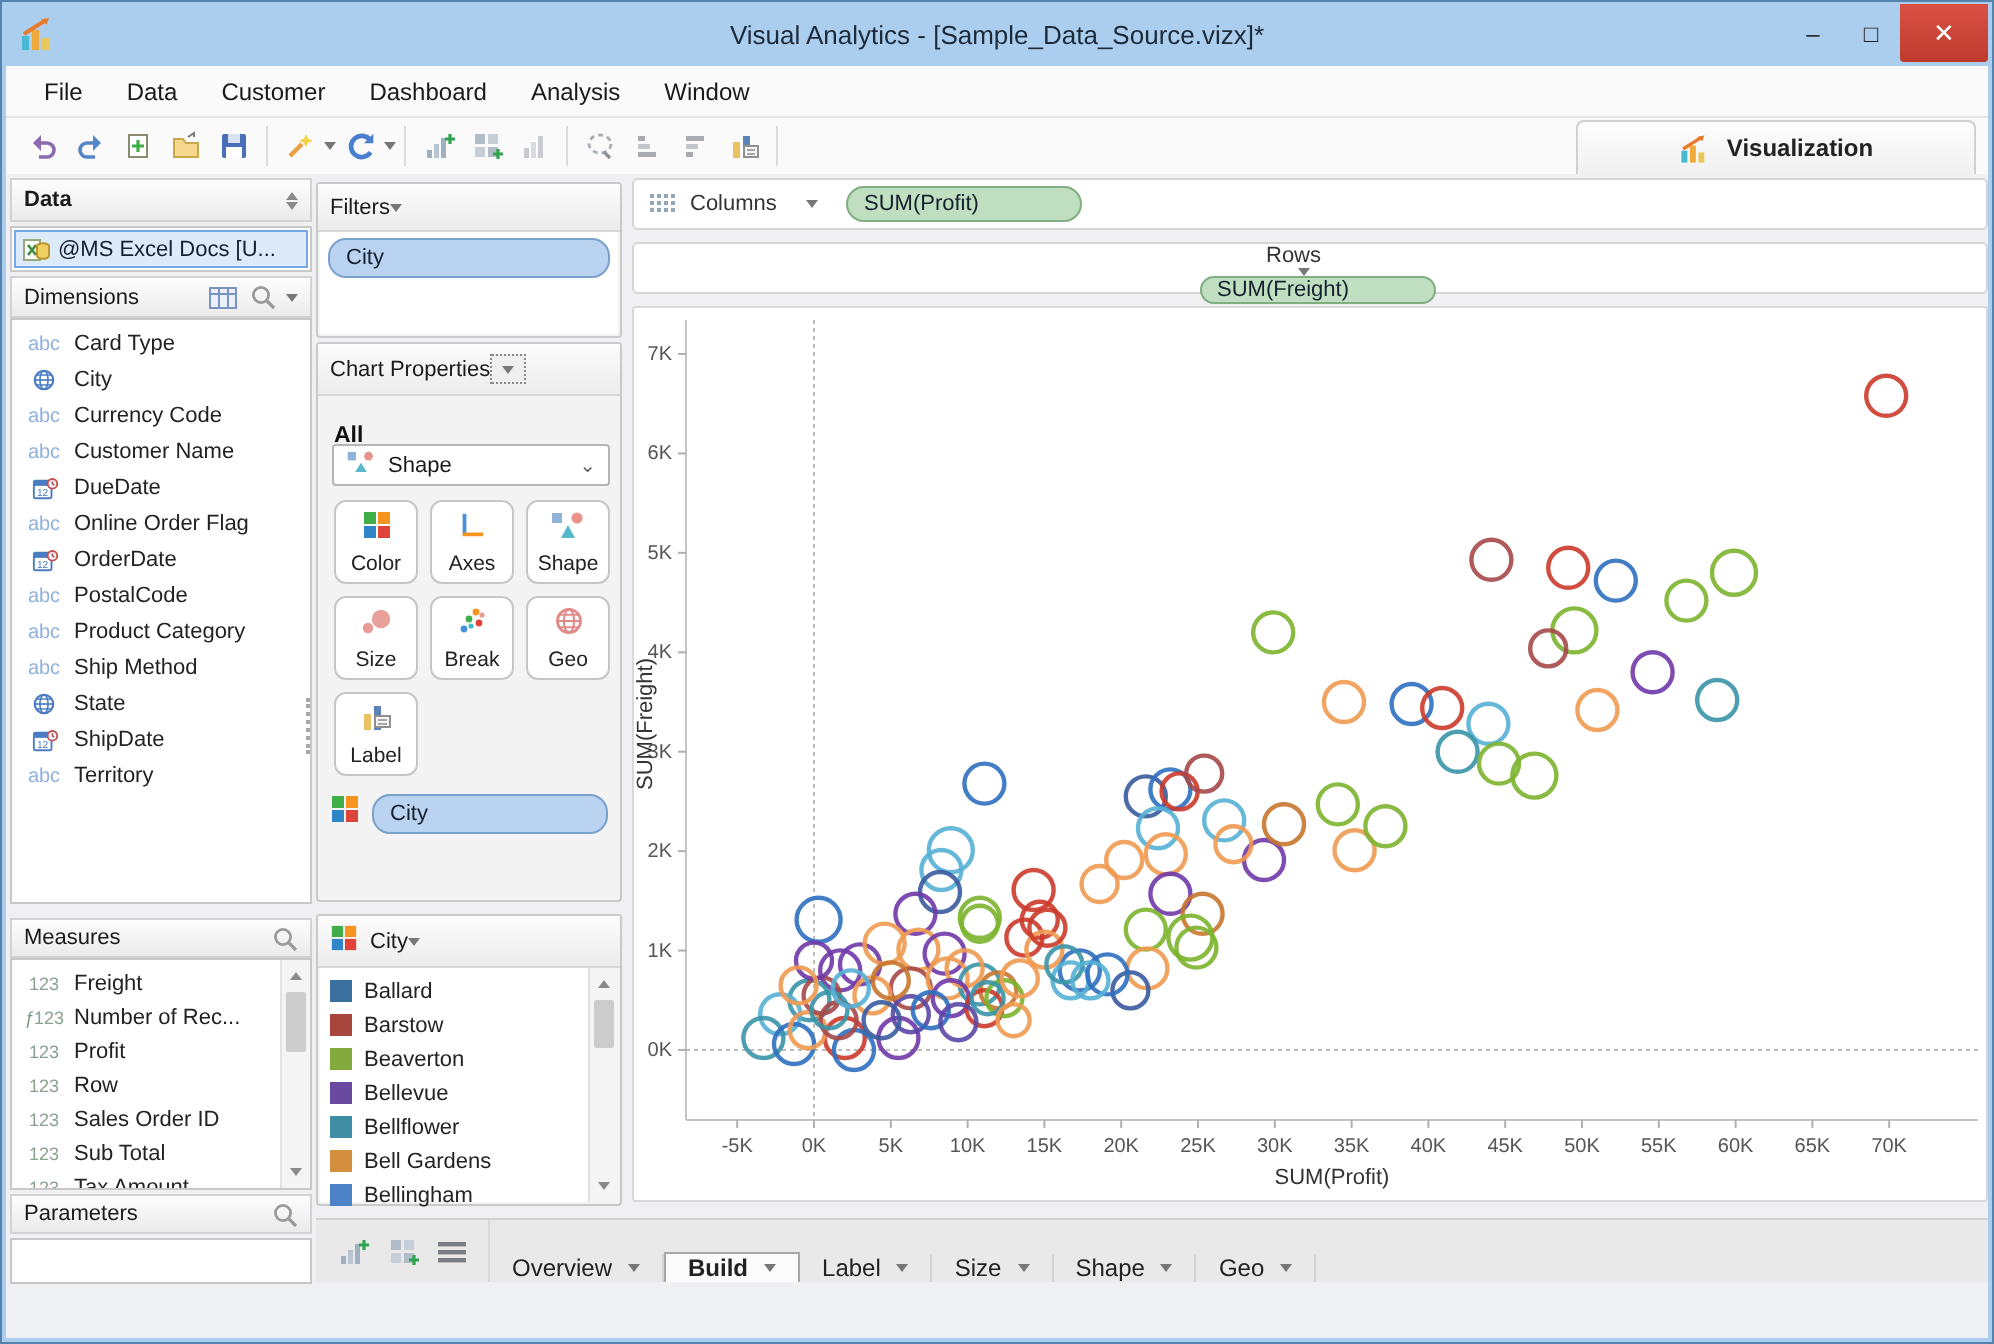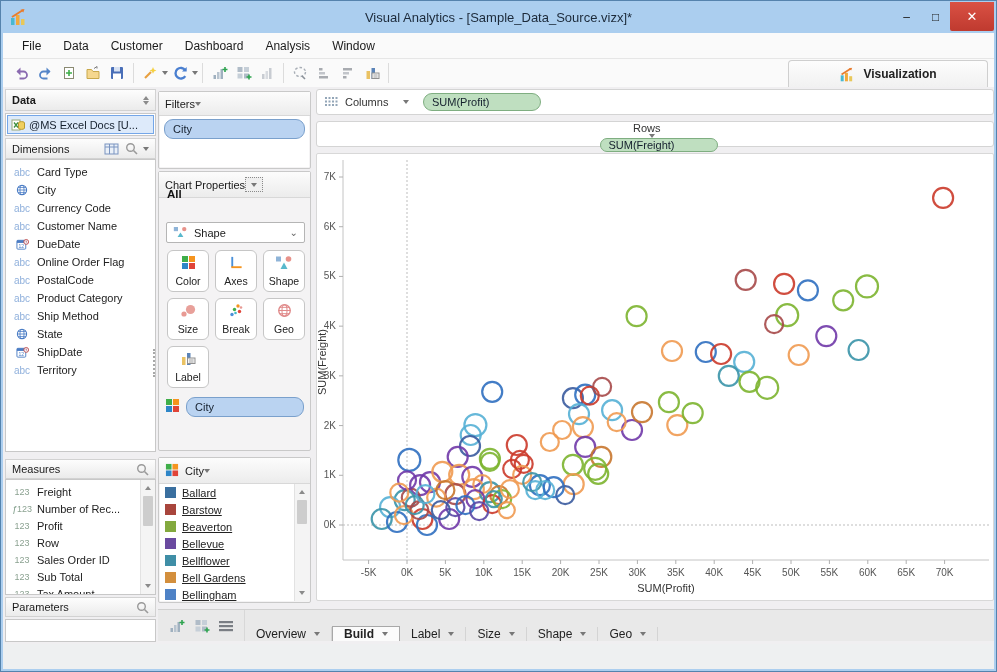--- a/index.html
+++ b/index.html
@@ -35,21 +35,21 @@
   .ic-123 i{font-style:italic;color:#7a9a84;font-size:9px;}
   .pill-blue{background:#bad3f1;border:1px solid #7aa0cc;border-radius:9px;height:20px;display:flex;align-items:center;padding:0 8px;font-size:11px;color:#15202e;}
   .pill-green{background:#bfdfc0;border:1px solid #7fae81;border-radius:9px;height:18px;display:flex;align-items:center;padding:0 8px;font-size:11px;color:#15202e;width:118px;}
   .panel{position:absolute;background:#f4f3f4;border:1px solid #c9c9c9;border-radius:2px;}
   .panel-hdr{height:24px;background:linear-gradient(#fcfcfc,#ececec);border-bottom:1px solid #d8d8d8;display:flex;align-items:center;padding:0 6px;font-size:11px;color:#1a1a1a;}
   .caret-btn{width:18px;height:15px;border:1px dotted #8a8a8a;background:#efefef;display:flex;align-items:center;justify-content:center;}
   .select{position:absolute;background:#fff;border:1px solid #b5b5b5;border-radius:2px;display:flex;align-items:center;gap:6px;padding:0 6px;font-size:11px;color:#1a1a1a;}
   .prop-grid{position:absolute;left:8px;top:78px;width:140px;display:grid;grid-template-columns:repeat(3,42px);grid-auto-rows:42px;gap:6px;}
   .prop-btn{background:#fff;border:1px solid #c6c6c6;border-radius:6px;display:flex;flex-direction:column;align-items:center;justify-content:center;gap:1px;}
   .prop-btn .lab{font-size:10.5px;color:#222;}
-  .legend-row{display:flex;height:17px;padding-left:5px;gap:6px;font-size:11px;color:#222;text-decoration:underline;}
+  .legend-row{display:flex;align-items:center;height:17px;padding-left:5px;gap:6px;font-size:11px;color:#222;}
   .swatch{width:11px;height:11px;flex:none;}
   .vscroll{position:absolute;top:0;bottom:0;right:0;width:15px;background:#f4f4f4;border-left:1px solid #e2e2e2;}
   .vs-up,.vs-dn{position:absolute;left:0;width:14px;height:14px;display:flex;align-items:center;justify-content:center;}
   .vs-up{top:1px;} .vs-dn{bottom:1px;}
   .tri-u{width:0;height:0;border-left:3.5px solid transparent;border-right:3.5px solid transparent;border-bottom:4px solid #8a8a8a;}
   .tri-d{width:0;height:0;border-left:3.5px solid transparent;border-right:3.5px solid transparent;border-top:4px solid #8a8a8a;}
   .vs-thumb{position:absolute;left:2px;width:10px;background:#cdcdcd;border-radius:1px;}
   .shelf{position:absolute;height:26px;background:#fff;border:1px solid #d4d4d4;border-radius:3px;display:flex;align-items:center;padding-left:7px;}
   .shelf .lab{font-size:11px;color:#333;margin:0 6px 0 7px;width:52px;}
   .chart-card{position:absolute;background:#fff;border:1px solid #d8d8d8;border-radius:2px;}
@@ -287,20 +287,32 @@
           <span>DueDate</span>
         </div>
         <div class="field-row ">
           <span class="ic">
             <span class="ic-abc">abc</span>
           </span>
           <span>Online Order Flag</span>
         </div>
         <div class="field-row ">
           <span class="ic">
+            <svg width="13" height="13" viewBox="0 0 14 14">
+              <rect x="1" y="2.5" width="9.5" height="9.5" rx="1" fill="#fff" stroke="#4a7cc4"></rect>
+              <rect x="1" y="2.5" width="9.5" height="2.8" fill="#4a7cc4"></rect>
+              <text x="5.7" y="10.5" font-size="5.5" fill="#4a7cc4" text-anchor="middle">12</text>
+              <circle cx="11" cy="4.2" r="2.6" fill="#eef2fa" stroke="#c05050"></circle>
+              <path d="M11 2.8 v1.4 l1 .7" fill="none" stroke="#c05050" stroke-width="0.8"></path>
+            </svg>
+          </span>
+          <span>OrderDate</span>
+        </div>
+        <div class="field-row ">
+          <span class="ic">
             <span class="ic-abc">abc</span>
           </span>
           <span>PostalCode</span>
         </div>
         <div class="field-row ">
           <span class="ic">
             <span class="ic-abc">abc</span>
           </span>
           <span>Product Category</span>
         </div>
@@ -429,21 +441,21 @@
     </div>
 
     <div class="panel" style="left:155px;top:84px;width:153px;height:280px;">
       <div class="panel-hdr" style="height:26px;">
         <span>Chart Properties</span>
           <span class="sp"></span>
         <span class="caret-btn">
             <span class="caret"></span>
           </span>
       </div>
-      <div style="position:absolute;left:0;top:12px;width:100%;height:20px;display:flex;align-items:center;padding-left:8px;font-size:11.5px;font-weight:bold;color:#111;">
+      <div style="position:absolute;left:0;top:36px;width:100%;height:20px;display:flex;align-items:center;padding-left:8px;font-size:11.5px;font-weight:bold;color:#111;">
         <span>All</span>
       </div>
       <div class="select" style="left:7px;top:50px;width:139px;height:21px;">
         <span><svg width="15" height="12" viewBox="0 0 18 14">
               <rect x="1" y="1" width="5" height="5" fill="#8fb4d8"></rect>
               <circle cx="13.5" cy="3.5" r="2.6" fill="#e8928a"></circle>
               <path d="M9 7.5 L5.5 13 h7 z" fill="#58b8cc"></path>
             </svg></span>
         <span>Shape</span>
         <span class="sp" style="flex:1;"></span>

